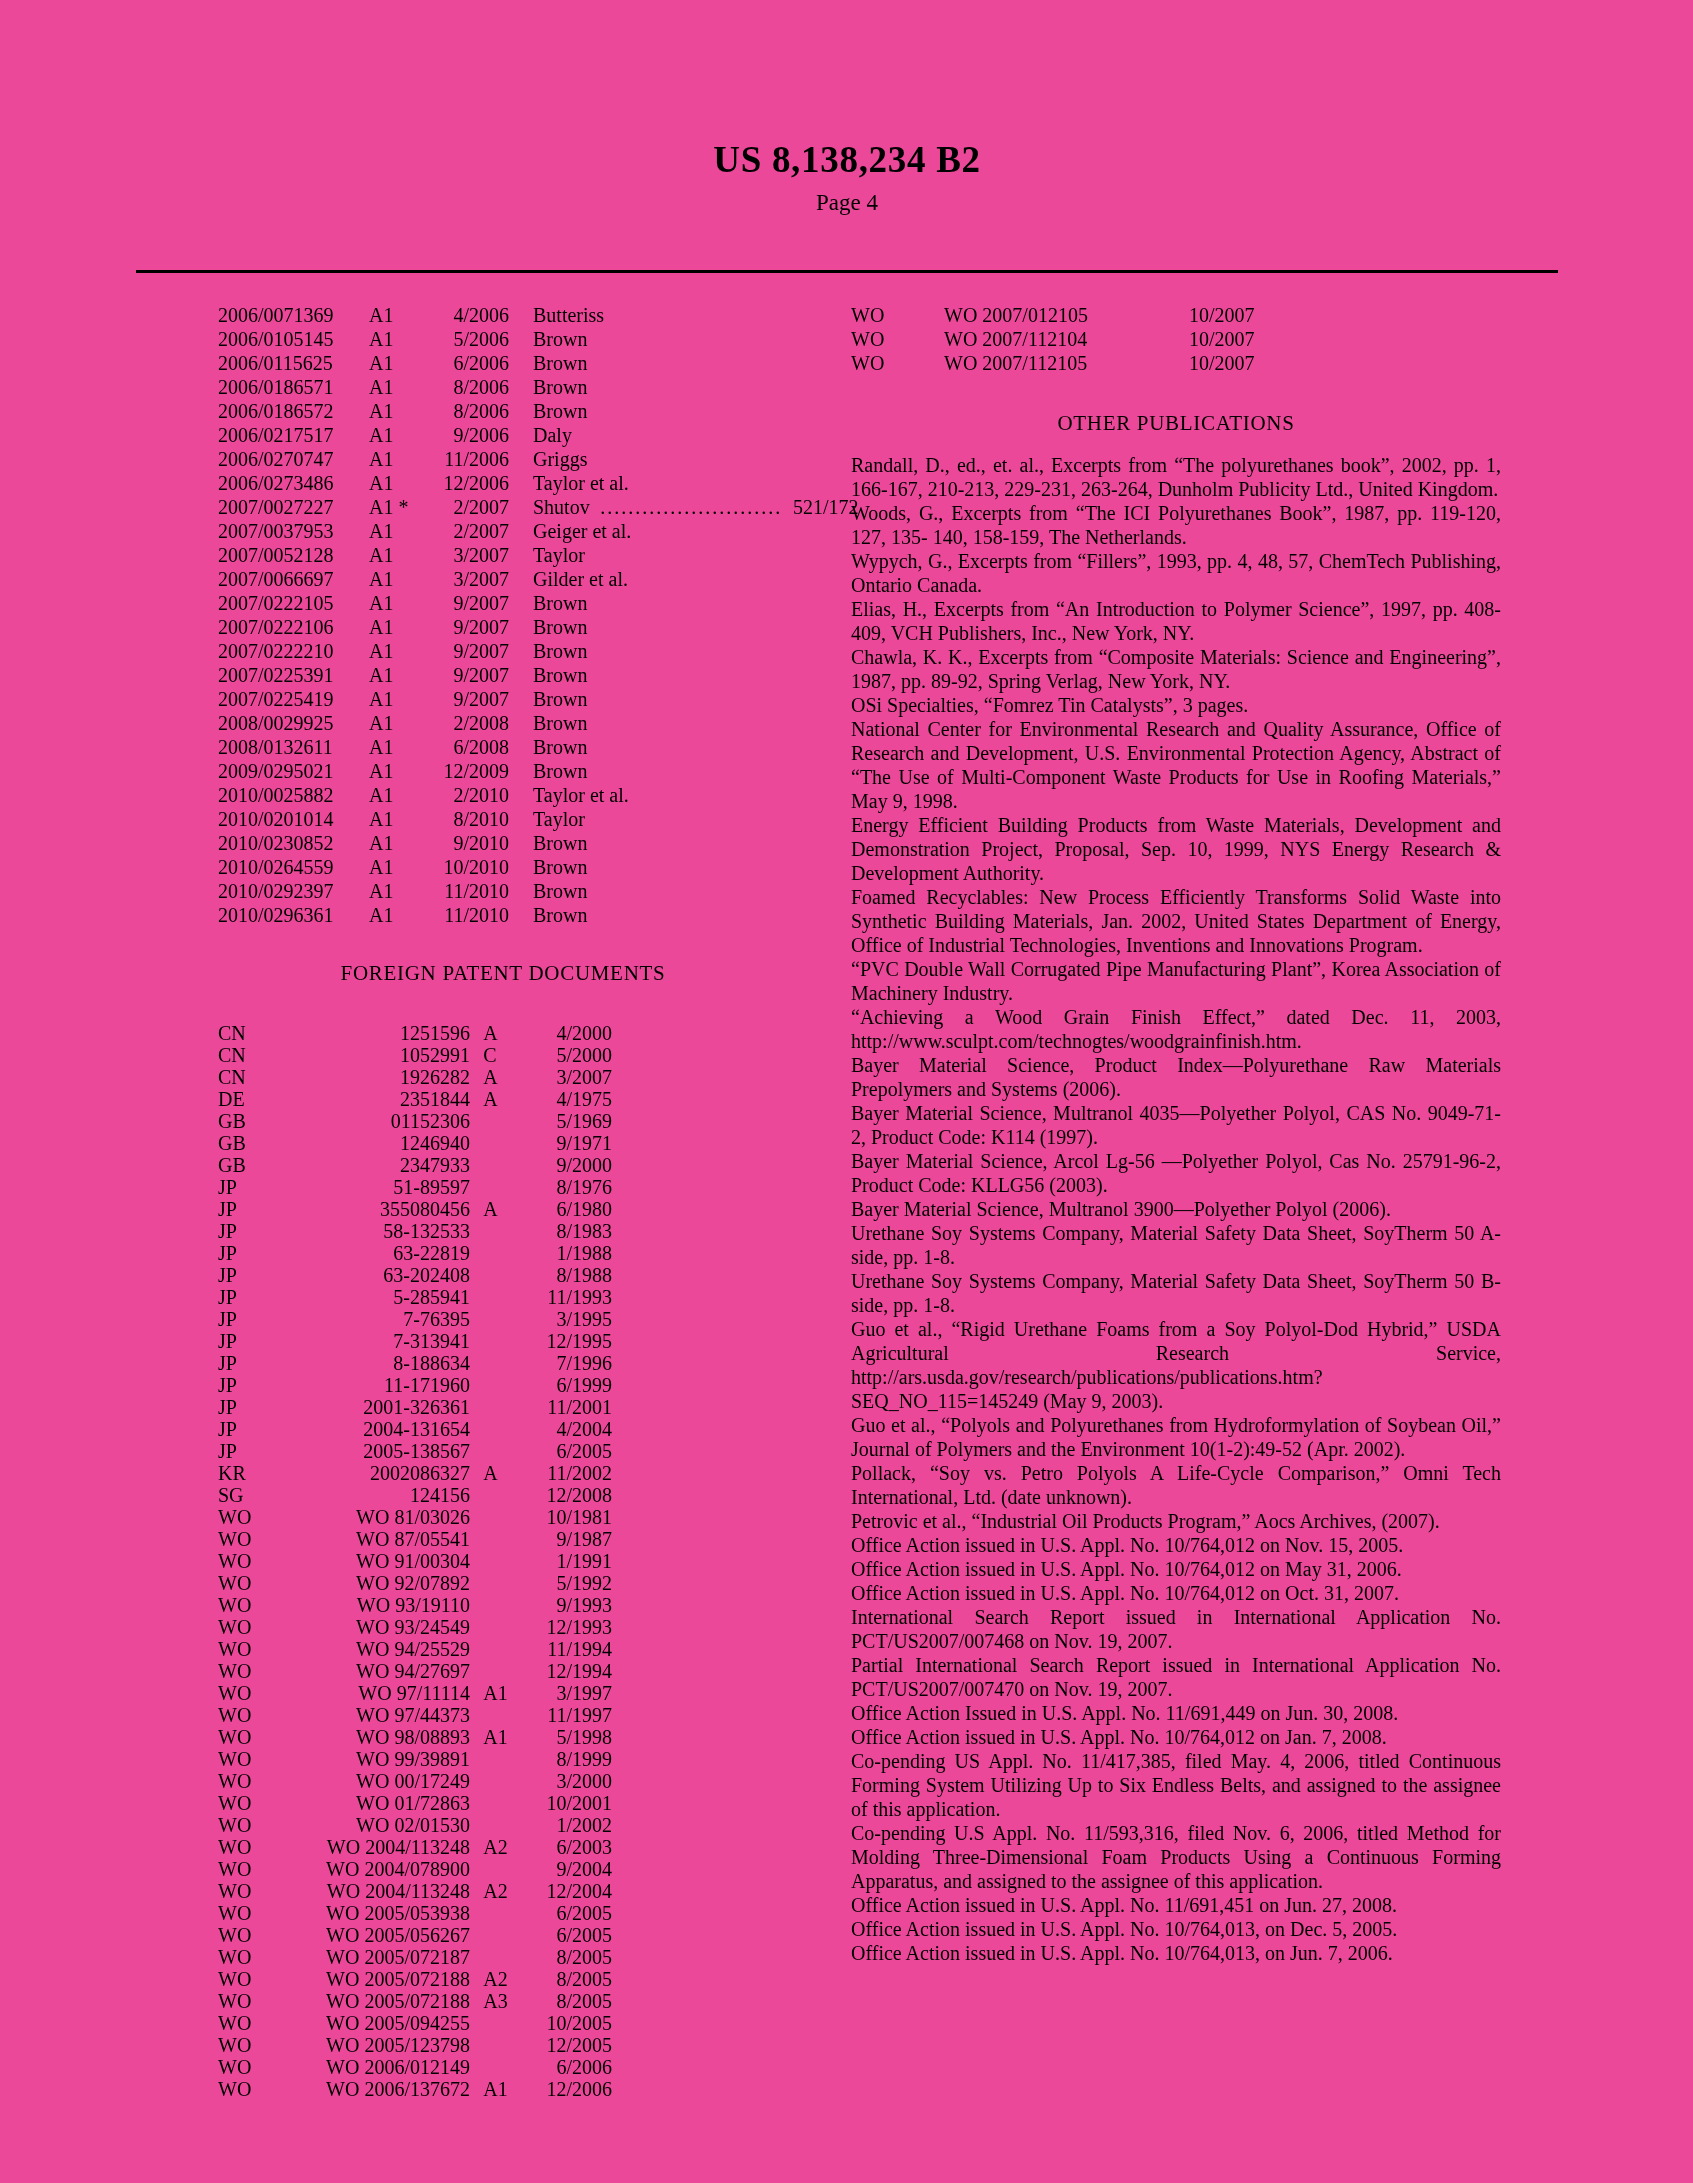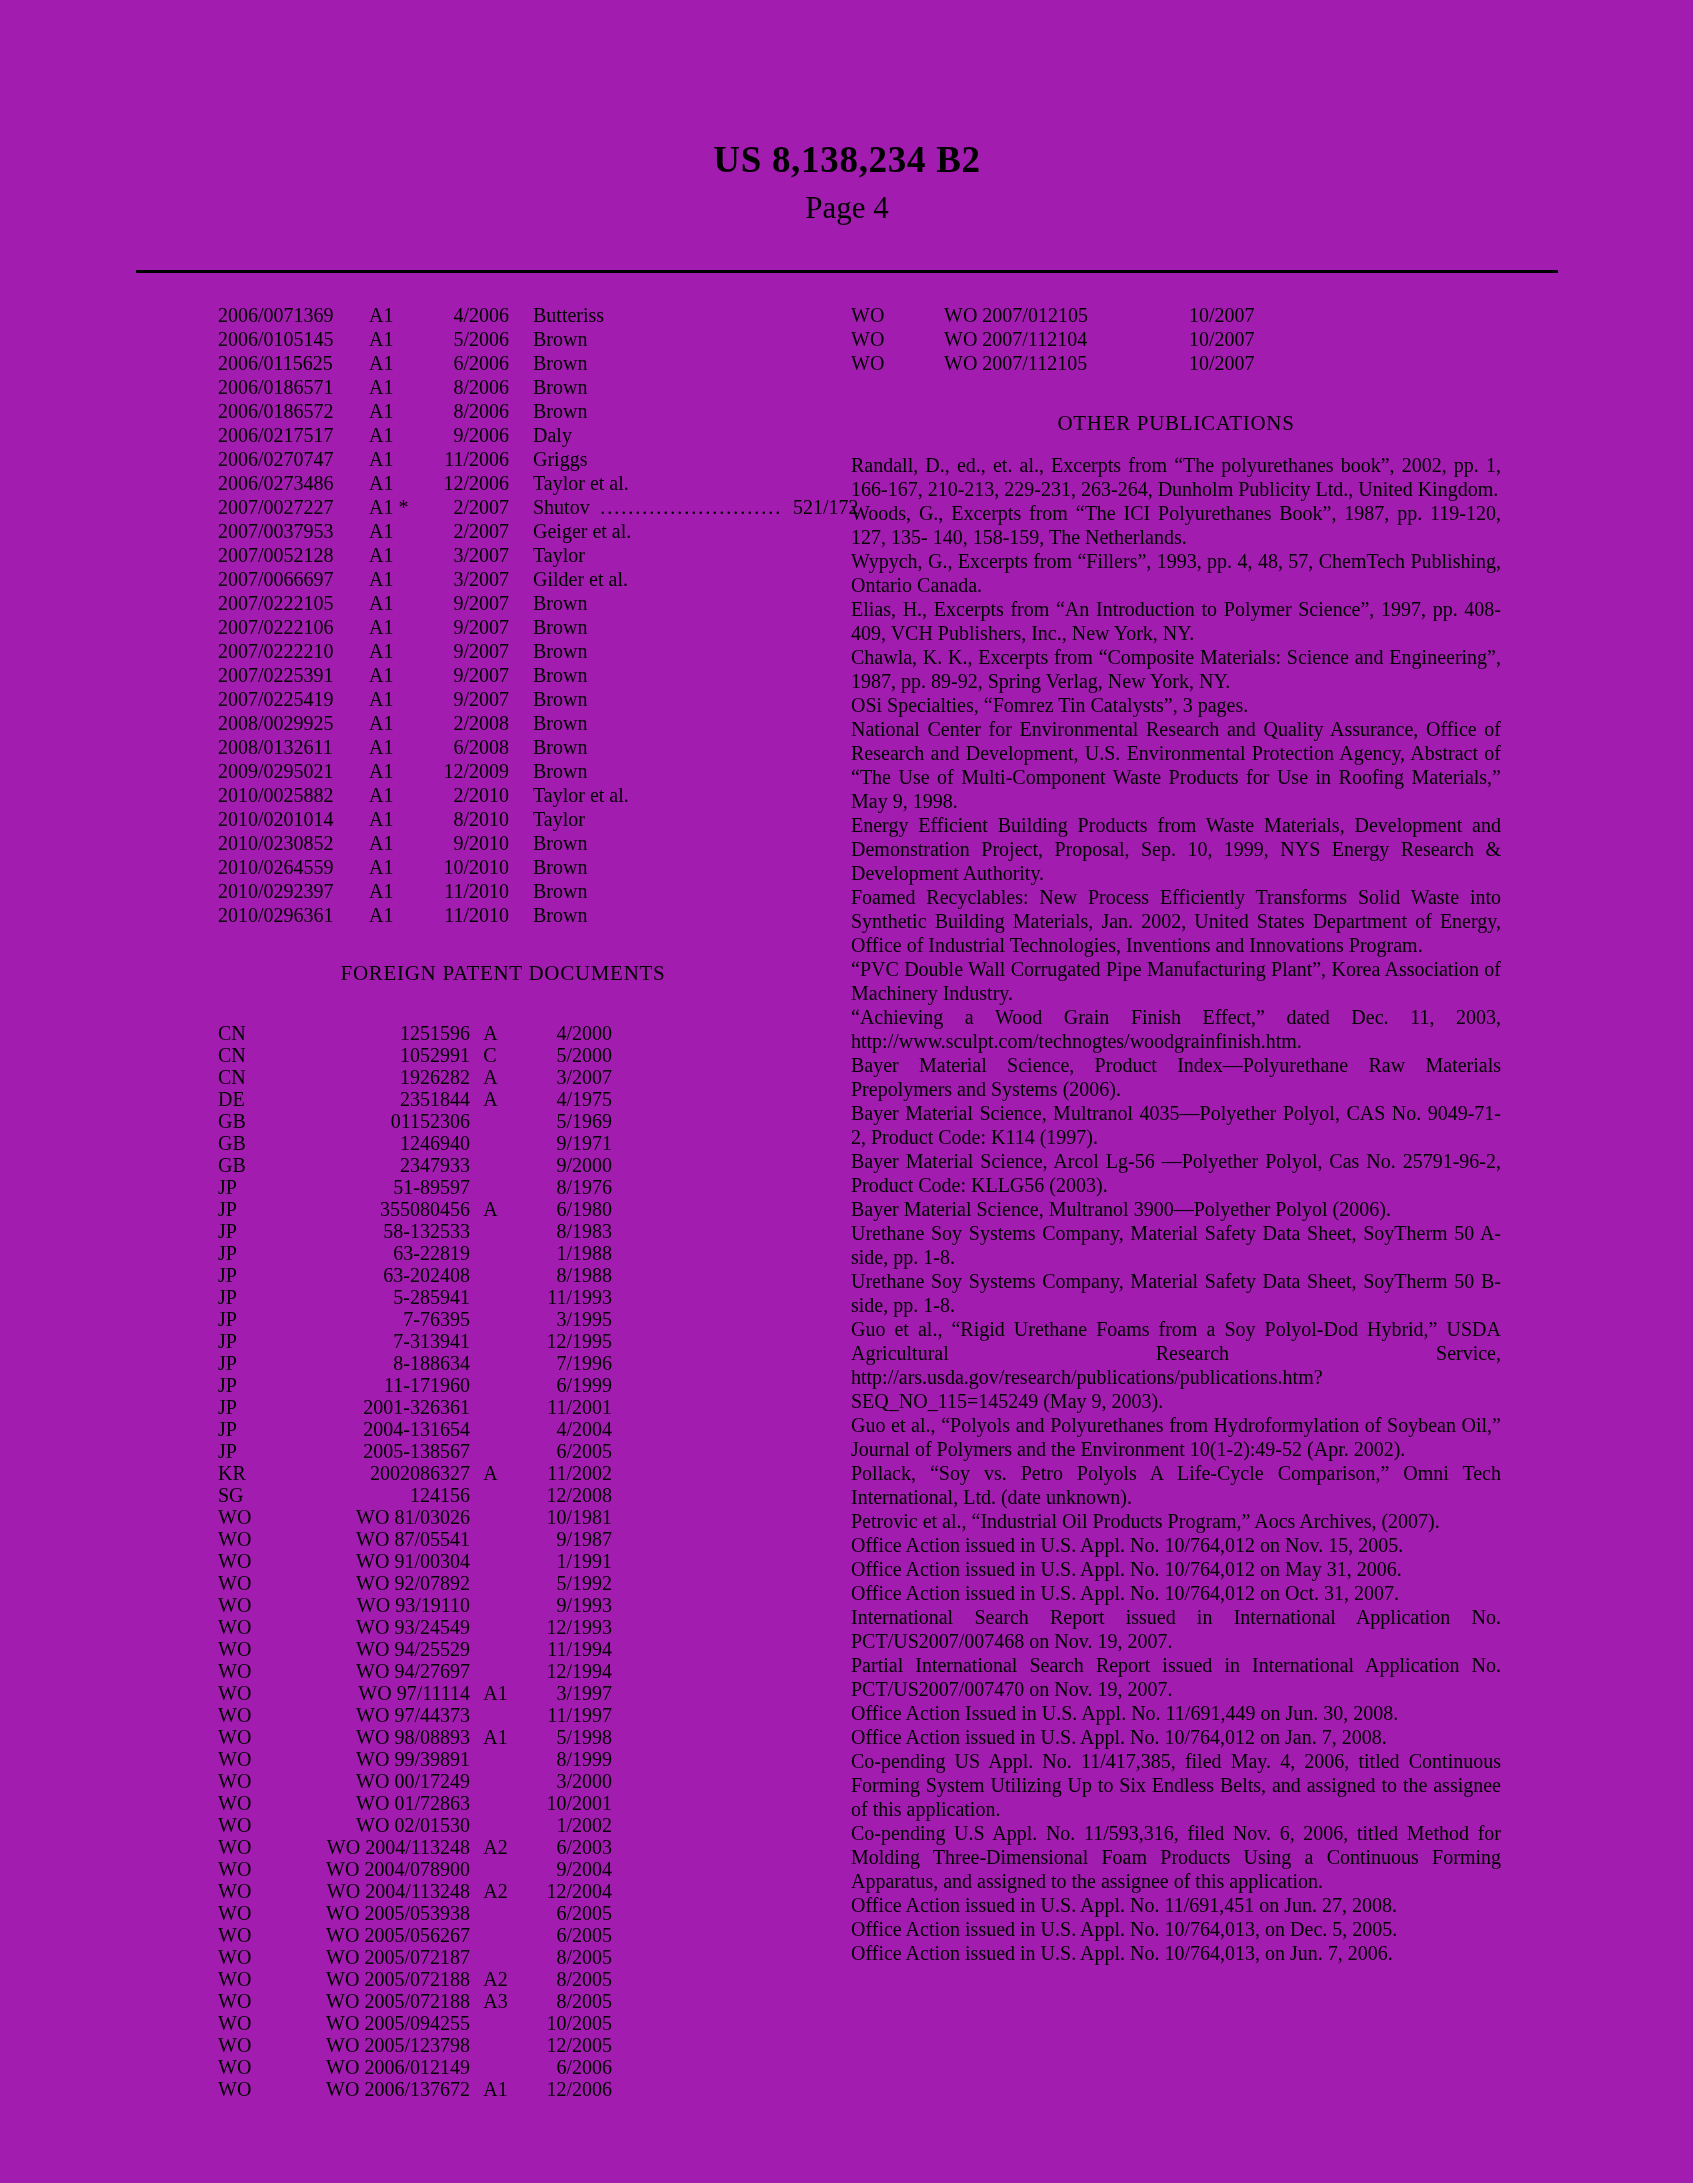--- a/index.html
+++ b/index.html
@@ -1,25 +1,25 @@
 <!DOCTYPE html>
 <html style="font-size:10.6px"><head>
 <meta charset="utf-8">
 <style>
   html,body{margin:0;padding:0;background:#ffffff;}
   .page{
     position:relative;
     width:1694px;height:2183px;
-    background:#a21caf;color:#000;
+    background:#ec4899;color:#000;
     font-family:"Liberation Serif","DejaVu Serif",serif;
     overflow:hidden;
   }
   .hdr{position:absolute;top:138px;left:0;width:1694px;text-align:center;}
   .patent-number{font-size:37px;font-weight:bold;letter-spacing:0.7px;}
-  .page-label{font-size:31px;margin-top:9.3px;}
+  .page-label{font-size:23px;margin-top:9.3px;}
   .rule{position:absolute;top:270px;left:136px;width:1422px;height:2.6px;background:#000;}
   .col{position:absolute;top:303px;font-size:20px;}
   .col-left{left:218px;width:570px;}
   .col-right{left:851px;width:650px;}
 
   
   .us-row{display:grid;grid-template-columns:139px 66px 86px auto;line-height:24px;white-space:nowrap;}
   .us-row .c-kind{padding-left:12px;}
   .us-row .c-date{text-align:right;}
   .us-row .c-name{padding-left:24px;}

